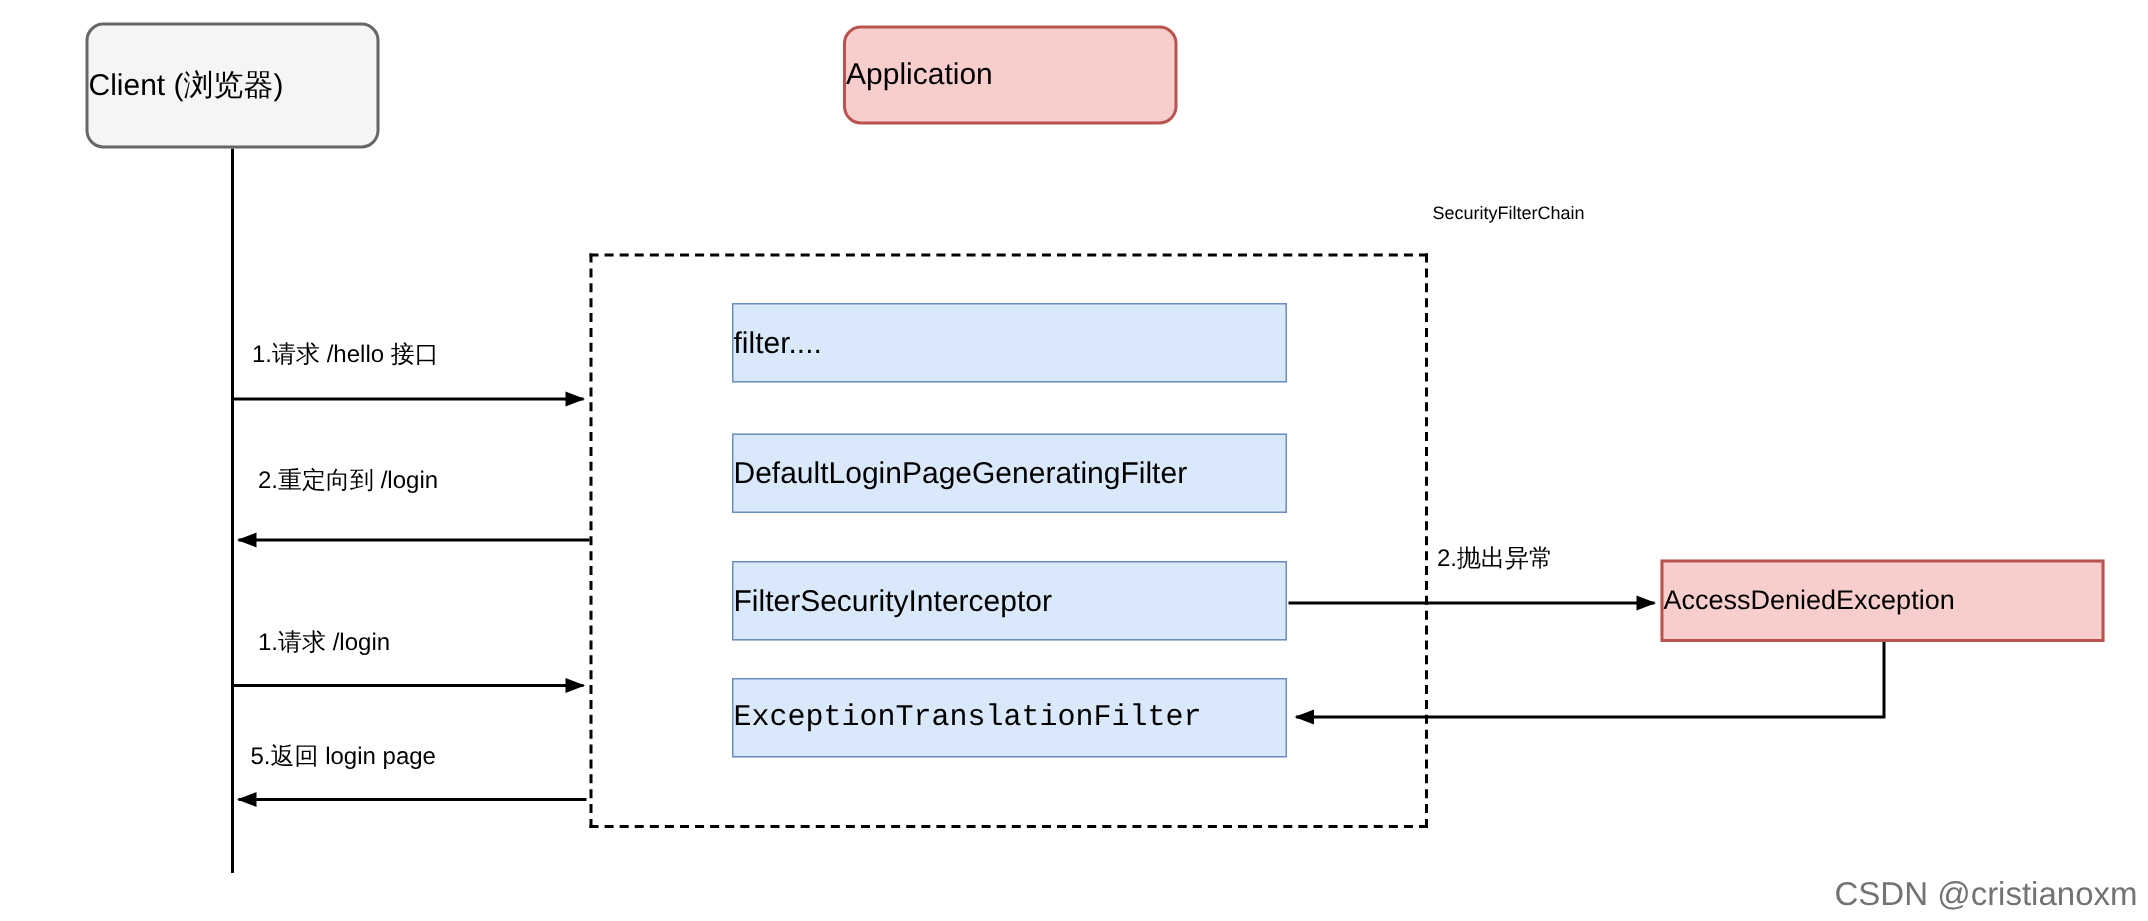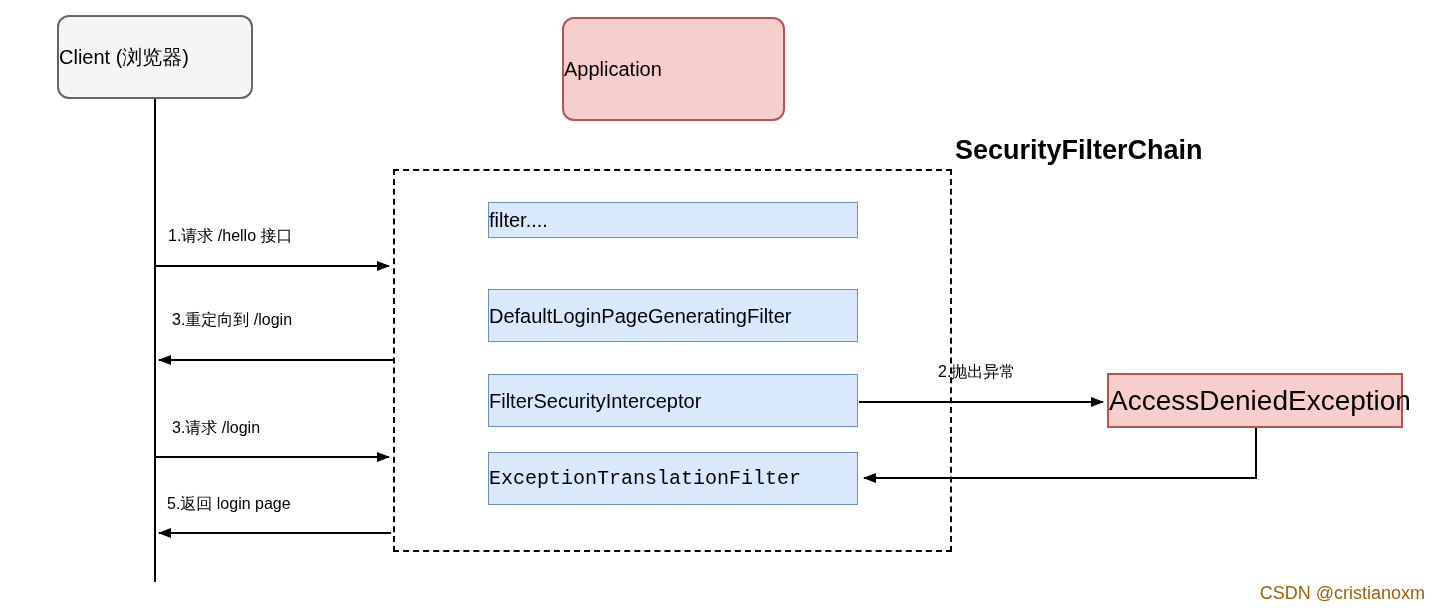--- a/index.html
+++ b/index.html
@@ -27,59 +27,59 @@
     white-space: nowrap;
     font-size: 20px;
     line-height: 1.2;
   }
   .rounded { border-radius: 12px; }
   .gray { background: #f5f5f5; border: 2px solid #666666; }
   .red  { background: #f8cecc; border: 2px solid #b85450; }
   .blue { background: #dae8fc; border: 1.5px solid #6c8ebf; }
 
   .node.client      { left: 57px;   top: 15px;  width: 196px; height: 84px; }
-  .node.application { left: 562px;  top: 17px;  width: 223px; height: 104px; }
-  .node.accessdenied{ left: 1107px; top: 373px; width: 296px; height: 55px; font-size: 28px; }
+  .node.application { left: 562px;  top: 17px;  width: 223px; height: 66px; }
+  .node.accessdenied{ left: 1107px; top: 373px; width: 296px; height: 55px; font-size: 18px; }
 
-  .node.filt0 { left: 488px; top: 202px; width: 370px; height: 36px; }
+  .node.filt0 { left: 488px; top: 202px; width: 370px; height: 53px; }
   .node.filt1 { left: 488px; top: 289px; width: 370px; height: 53px; }
   .node.filt2 { left: 488px; top: 374px; width: 370px; height: 53px; }
   .node.filt3 { left: 488px; top: 452px; width: 370px; height: 53px; font-family: Liberation Mono, monospace; }
 
   .chain-frame {
     position: absolute;
     left: 393px; top: 169px;
     width: 559px; height: 383px;
     border: 2px dashed #000000;
     box-sizing: border-box;
   }
   .chain-title {
     position: absolute;
     left: 955px; top: 135px;
-    font-size: 27px;
-    font-weight: bold;
+    font-size: 12px;
+    font-weight: normal;
     white-space: nowrap;
   }
 
   .msg-label {
     position: absolute;
     font-size: 16px;
     white-space: nowrap;
   }
   .msg-label.step1 { left: 168px; top: 226px; }
   .msg-label.step3 { left: 172px; top: 310px; }
   .msg-label.step4 { left: 172px; top: 418px; }
   .msg-label.step5 { left: 167px; top: 494px; }
-  .msg-label.step2 { left: 938px; top: 362px; }
+  .msg-label.step2 { left: 958px; top: 362px; }
 
   .watermark {
     position: absolute;
     right: 7px; top: 583px;
-    font-size: 18px;
-    color: #a16207;
+    font-size: 22px;
+    color: #737373;
     white-space: nowrap;
   }
 </style>
 </head>
 <body>
 
 <div class="canvas">
 
   <svg class="wires" width="1432" height="614" viewBox="0 0 1432 614">
     <defs>
@@ -124,20 +124,20 @@
   </div>
   <div class="node filt3 blue">
     <span>ExceptionTranslationFilter</span>
   </div>
 
   <div class="node accessdenied red">
     <span>AccessDeniedException</span>
   </div>
 
   <div class="msg-label step1">1.请求 /hello 接口</div>
-  <div class="msg-label step3">3.重定向到 /login</div>
-  <div class="msg-label step4">3.请求 /login</div>
+  <div class="msg-label step3">2.重定向到 /login</div>
+  <div class="msg-label step4">1.请求 /login</div>
   <div class="msg-label step5">5.返回 login page</div>
   <div class="msg-label step2">2.抛出异常</div>
 
   <div class="watermark">CSDN @cristianoxm</div>
 
 </div>
 
 </body></html>

